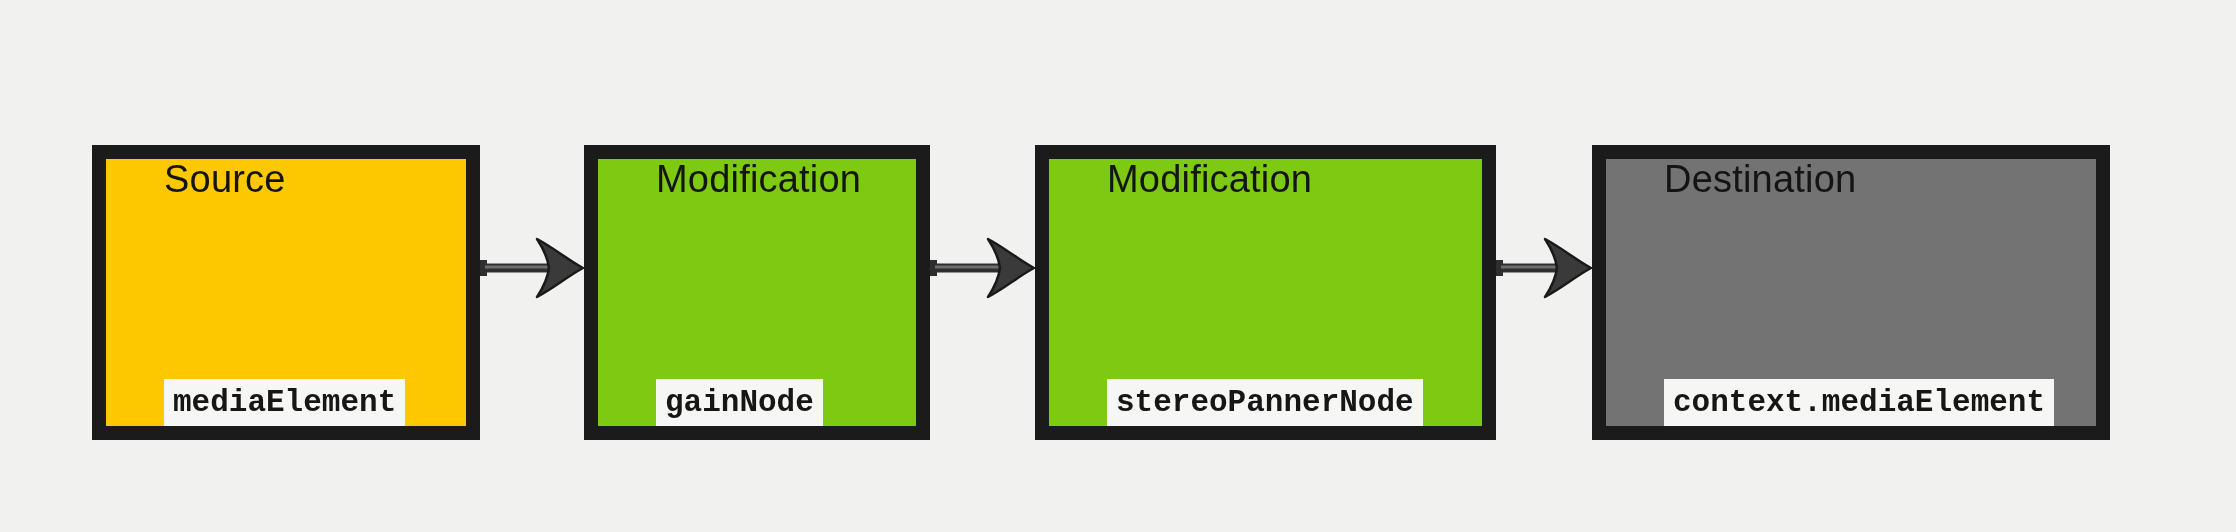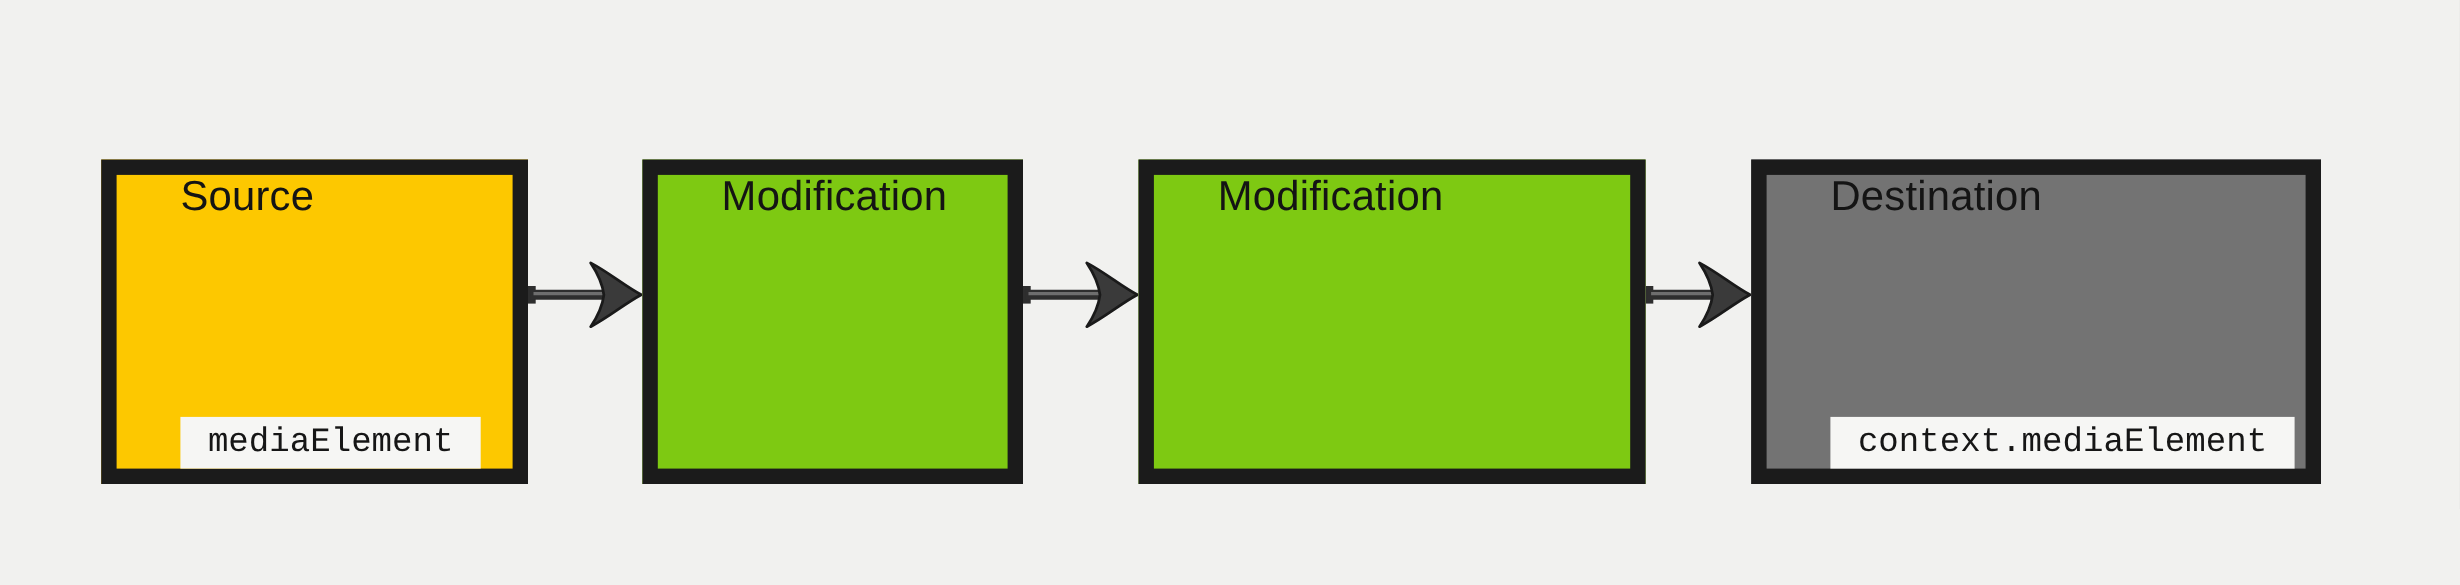--- a/index.html
+++ b/index.html
@@ -40,24 +40,24 @@
     line-height: 1.1;
     color: #141414;
     letter-spacing: 0.2px;
     white-space: nowrap;
   }
   .node-code {
     display: inline-block;
     background: #f6f6f4;
     color: #161616;
     font-family: "Liberation Mono", monospace;
-    font-weight: 400;
+    font-weight: 700;
     font-size: 31px;
     line-height: 31px;
-    padding: 8px 25px;
+    padding: 8px 9px;
     white-space: nowrap;
   }
   .arrow {
     position: absolute;
     top: 236px;
     height: 64px;
   }
   .arrow--1 { left: 480px;  width: 104px; }
   .arrow--2 { left: 930px;  width: 105px; }
   .arrow--3 { left: 1496px; width: 96px; }
@@ -74,31 +74,33 @@
 
   <svg class="arrow arrow--1" viewBox="0 0 104 64">
     <rect x="0" y="24" width="7" height="16" fill="#2e2e2e"></rect>
     <line x1="2" y1="32" x2="71" y2="32" stroke="#2e2e2e" stroke-width="9"></line>
     <line x1="5" y1="31" x2="68" y2="31" stroke="#6e6e6e" stroke-width="3"></line>
     <path d="M103 32 C88 24,74 12,57 3 C65 15,68 24,69 32 C68 40,65 49,57 61 C74 52,88 40,103 32 Z" fill="#3a3a3a" stroke="#1a1a1a" stroke-width="2.5" stroke-linejoin="round"></path>
   </svg>
 
   <div class="node node--2">
     <div class="node-title">Modification</div>
+    <div class="node-code">gainNode</div>
   </div>
 
   <svg class="arrow arrow--2" viewBox="0 0 105 64">
     <rect x="0" y="24" width="7" height="16" fill="#2e2e2e"></rect>
     <line x1="2" y1="32" x2="72" y2="32" stroke="#2e2e2e" stroke-width="9"></line>
     <line x1="5" y1="31" x2="69" y2="31" stroke="#6e6e6e" stroke-width="3"></line>
     <path d="M104 32 C89 24,75 12,58 3 C66 15,69 24,70 32 C69 40,66 49,58 61 C75 52,89 40,104 32 Z" fill="#3a3a3a" stroke="#1a1a1a" stroke-width="2.5" stroke-linejoin="round"></path>
   </svg>
 
   <div class="node node--3">
     <div class="node-title">Modification</div>
+    <div class="node-code">stereoPannerNode</div>
   </div>
 
   <svg class="arrow arrow--3" viewBox="0 0 96 64">
     <rect x="0" y="24" width="7" height="16" fill="#2e2e2e"></rect>
     <line x1="2" y1="32" x2="63" y2="32" stroke="#2e2e2e" stroke-width="9"></line>
     <line x1="5" y1="31" x2="61" y2="31" stroke="#6e6e6e" stroke-width="3"></line>
     <path d="M95 32 C80 24,66 12,49 3 C57 15,60 24,61 32 C60 40,57 49,49 61 C66 52,80 40,95 32 Z" fill="#3a3a3a" stroke="#1a1a1a" stroke-width="2.5" stroke-linejoin="round"></path>
   </svg>
 
   <div class="node node--4">

